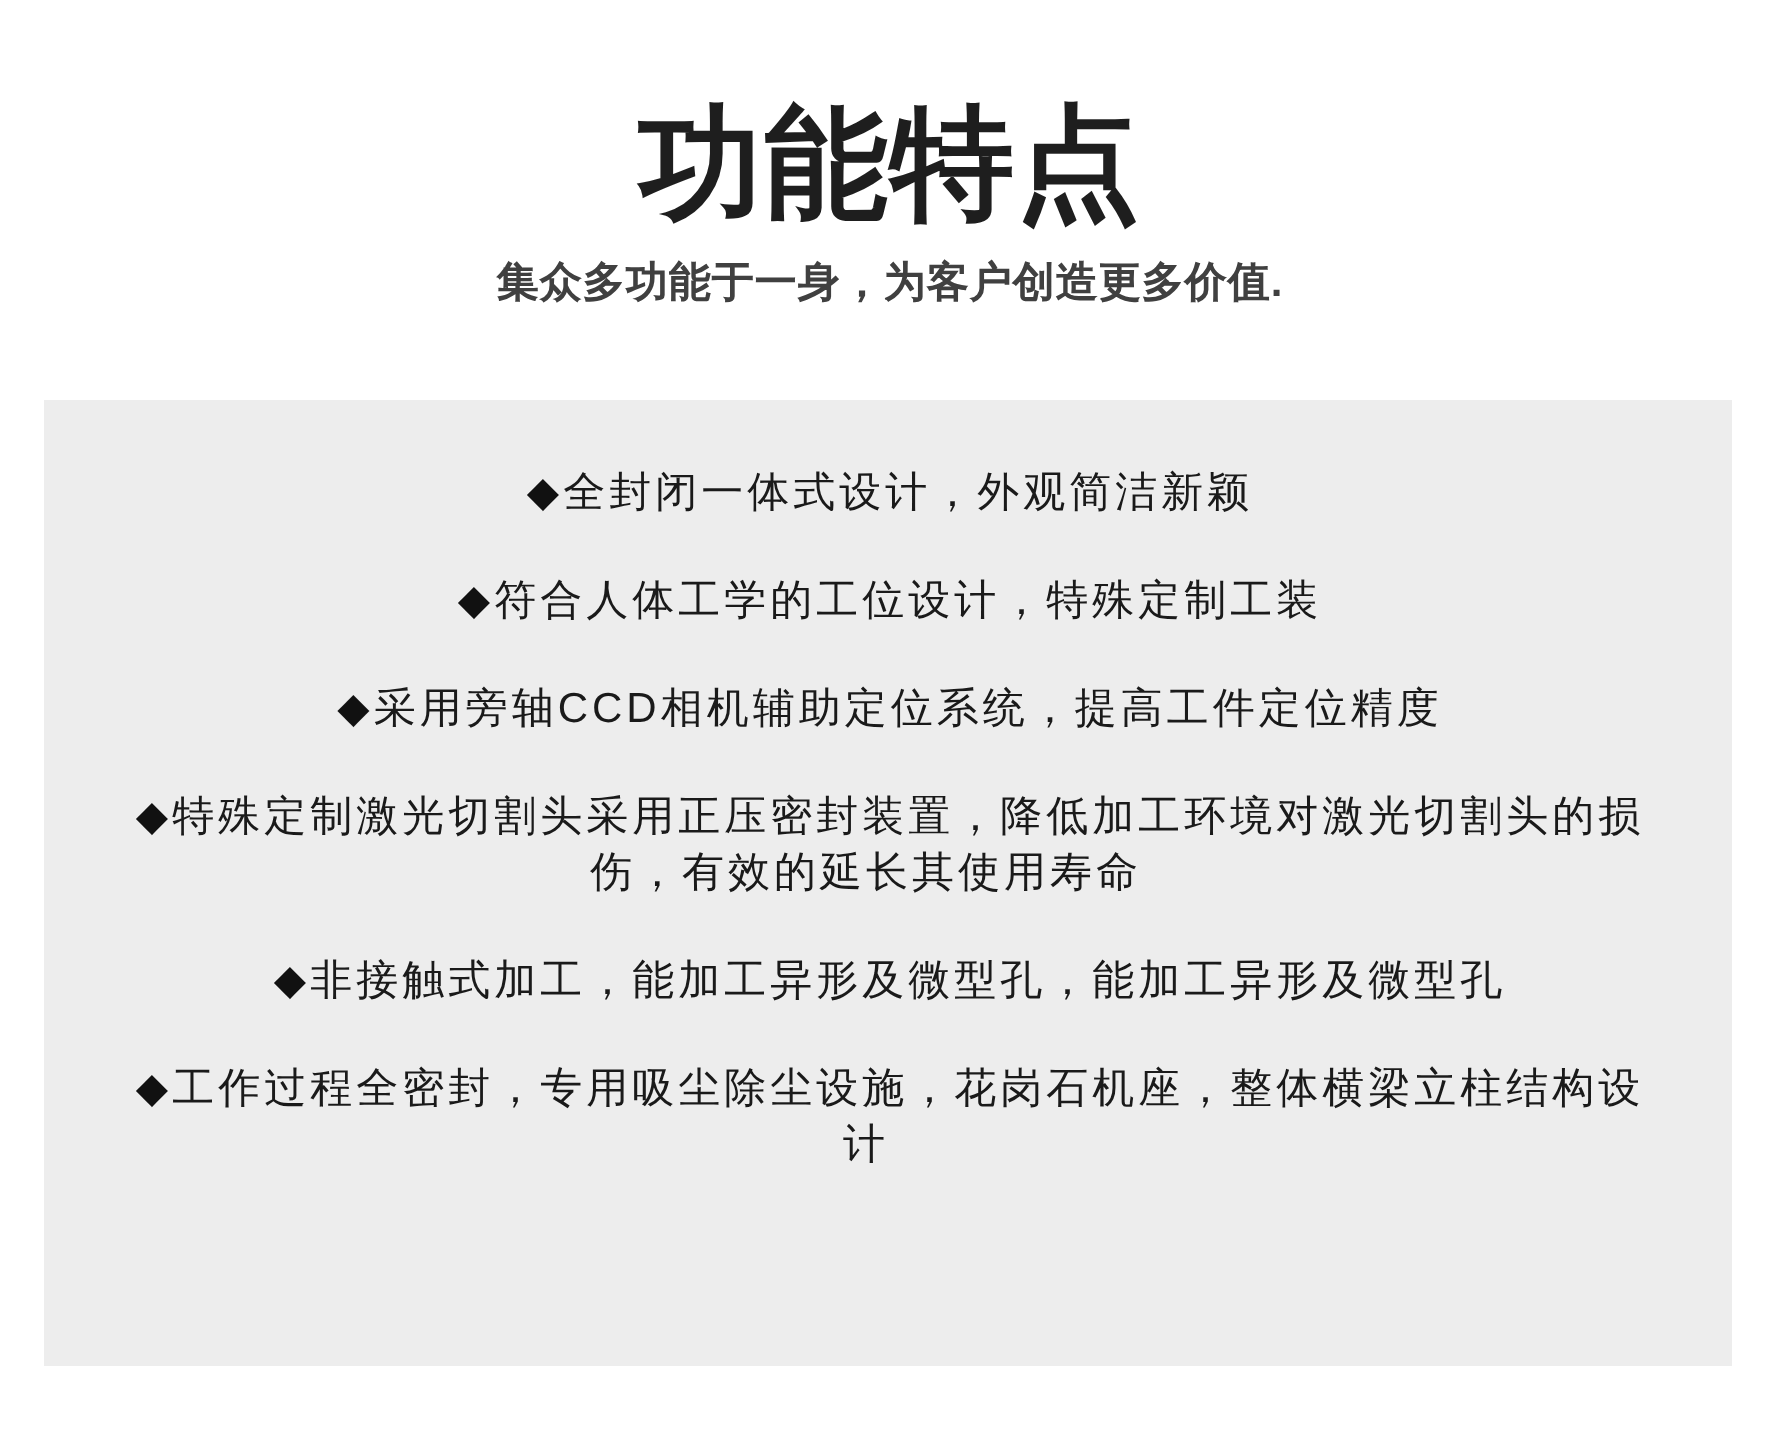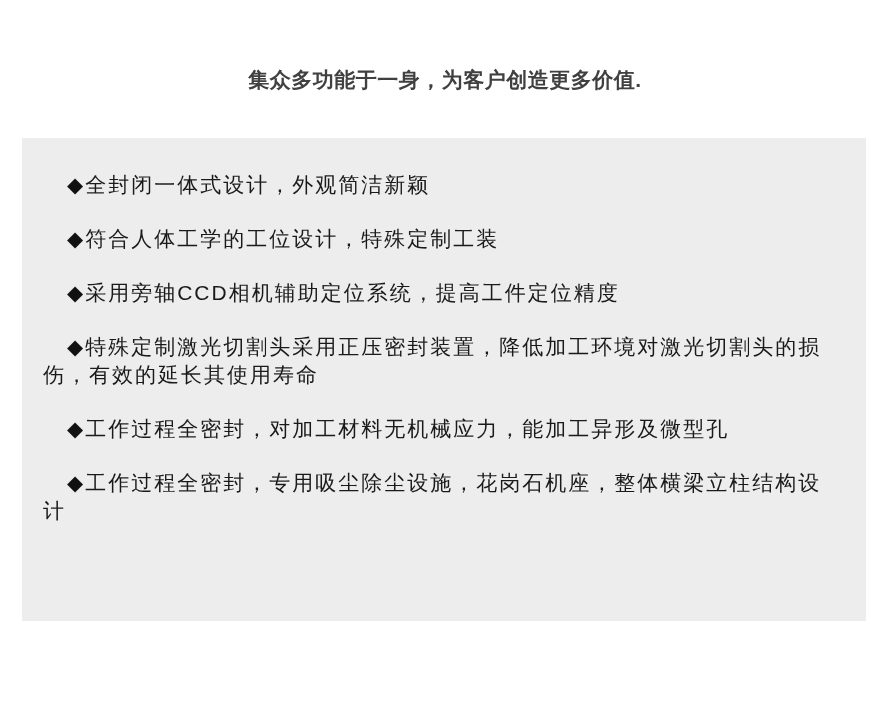--- a/index.html
+++ b/index.html
@@ -39,20 +39,21 @@
     letter-spacing: 0.5px;
     color: #404040;
   }
   .feature-panel {
     box-sizing: border-box;
     width: 844px;
     height: 483px;
     margin: 47px 24px 0 22px;
     background: #ededed;
     padding: 33px 43px 0 21px;
+    text-align: center;
   }
   .feature-list {
     margin: 0;
     padding: 0;
     list-style: none;
   }
   .feature-item {
     font-size: 21px;
     line-height: 28px;
     letter-spacing: 2px;
@@ -63,27 +64,28 @@
   .bullet {
     color: #111111;
   }
 </style>
 </head>
 <body>
 
 <div class="page">
 
   <div class="header">
+    <h1 class="page-title">功能特点</h1>
     <p class="page-subtitle">集众多功能于一身，为客户创造更多价值.</p>
   </div>
 
   <div class="feature-panel">
     <ul class="feature-list">
       <li class="feature-item"><span class="bullet">◆</span><span>全封闭一体式设计，外观简洁新颖</span></li>
       <li class="feature-item"><span class="bullet">◆</span><span>符合人体工学的工位设计，特殊定制工装</span></li>
       <li class="feature-item"><span class="bullet">◆</span><span>采用旁轴CCD相机辅助定位系统，提高工件定位精度</span></li>
       <li class="feature-item"><span class="bullet">◆</span><span>特殊定制激光切割头采用正压密封装置，降低加工环境对激光切割头的损伤，有效的延长其使用寿命</span></li>
-      <li class="feature-item"><span class="bullet">◆</span><span>工作过程全密封，对加工材料无机械应力，能加工异形及微型孔</span></li>
+      <li class="feature-item"><span class="bullet">◆</span><span>非接触式加工，能加工异形及微型孔，能加工异形及微型孔</span></li>
       <li class="feature-item"><span class="bullet">◆</span><span>工作过程全密封，专用吸尘除尘设施，花岗石机座，整体横梁立柱结构设计</span></li>
     </ul>
   </div>
 
 </div>
 
 </body></html>

